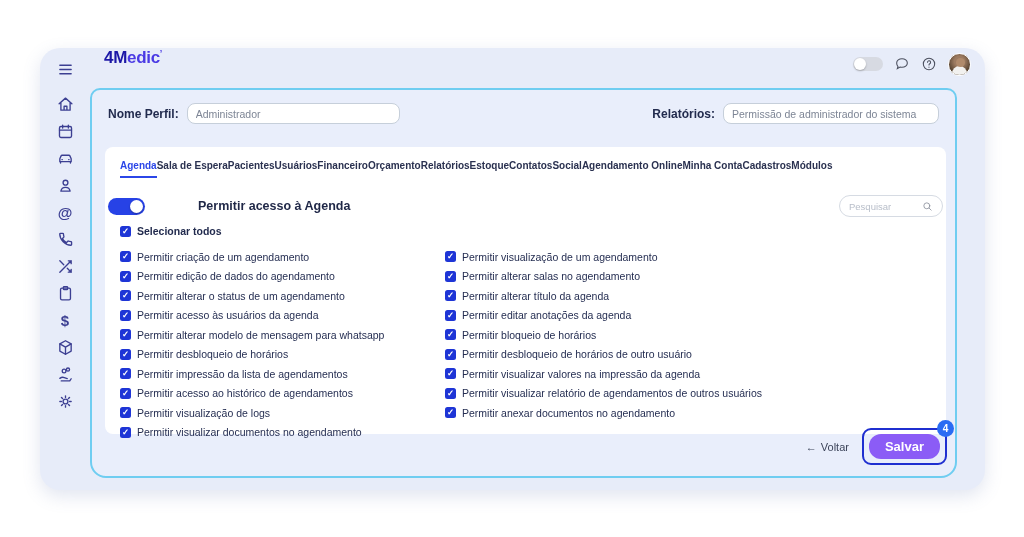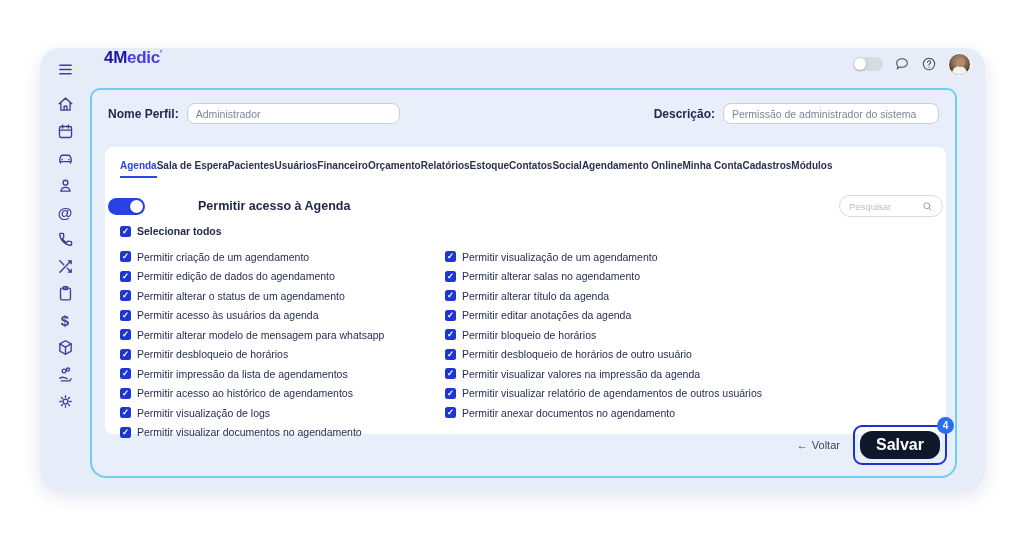--- a/index.html
+++ b/index.html
@@ -74,22 +74,22 @@
   .perm-label { font-size:10.5px; color:#252e52; white-space:nowrap; }
 
   .cb { width:11px; height:11px; border-radius:2.5px; background:#1e35d6; position:relative; cursor:pointer; flex:0 0 auto; }
   .cb::after { content:"✓"; position:absolute; left:0; top:0; width:11px; height:11px;
                color:#ffffff; font-size:8.5px; line-height:11px; text-align:center; font-weight:700; }
 
   
   .footer { position:absolute; right:8px; bottom:11px; display:flex; align-items:center; gap:13px; }
   .voltar { font-size:11px; color:#3d455b; cursor:pointer; display:flex; align-items:center; gap:4px; }
   .save-highlight { position:relative; border:2.5px solid #1f2fd0; border-radius:9px; padding:4px 5px; background:transparent; }
-  .save-btn { background:#0f172a; color:#ffffff; border:none; border-radius:12px; padding:5px 16px;
-              font-size:16px; font-weight:700; font-family:"Liberation Sans",sans-serif; cursor:pointer; display:block; }
+  .save-btn { background:#8b5cf6; color:#ffffff; border:none; border-radius:12px; padding:5px 16px;
+              font-size:13px; font-weight:700; font-family:"Liberation Sans",sans-serif; cursor:pointer; display:block; }
   .step-badge { position:absolute; top:-10px; right:-9px; width:17px; height:17px; border-radius:50%;
                 background:#2a6cf3; color:#ffffff; font-size:10px; font-weight:700;
                 display:flex; align-items:center; justify-content:center; }
 </style>
 </head>
 <body>
 
 <div class="page">
   <div class="window">
 
@@ -188,21 +188,21 @@
         <div class="avatar"></div>
       </div>
     </div>
 
     <div class="container">
 
       <div class="form-row">
         <span class="f-label">Nome Perfil:</span>
         <input class="f-input nome" type="text" value="Administrador" style="">
         <div class="desc-group">
-          <span class="f-label">Descrição:</span>
+          <span class="f-label">Relatórios:</span>
           <input class="f-input desc" type="text" value="Permissão de administrador do sistema" style="">
         </div>
       </div>
 
       <div class="card">
 
         <div class="tabs">
 
         <span class="tab active">Agenda</span>
             <span class="tab">Sala de Espera</span>

